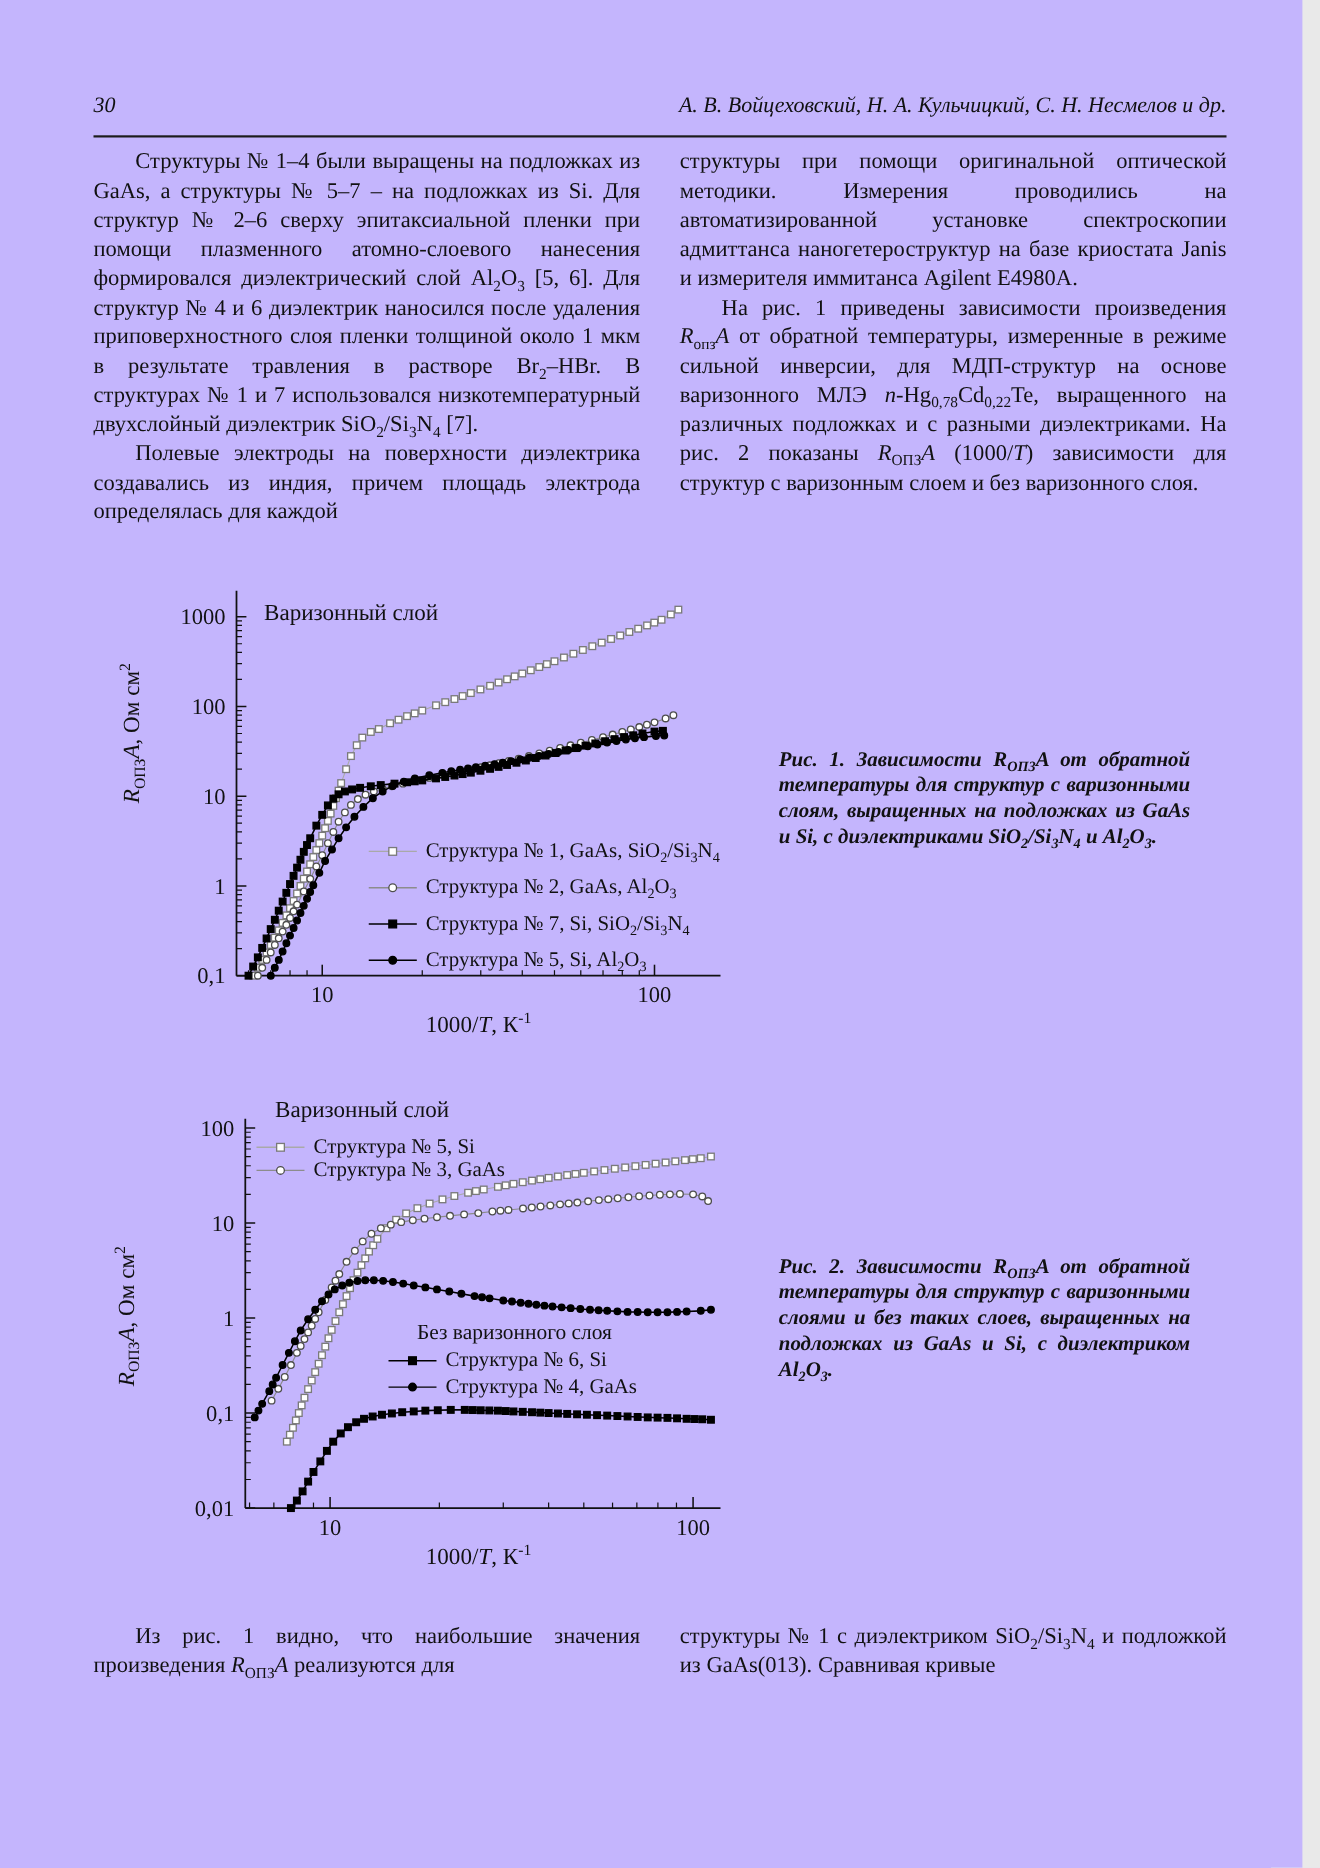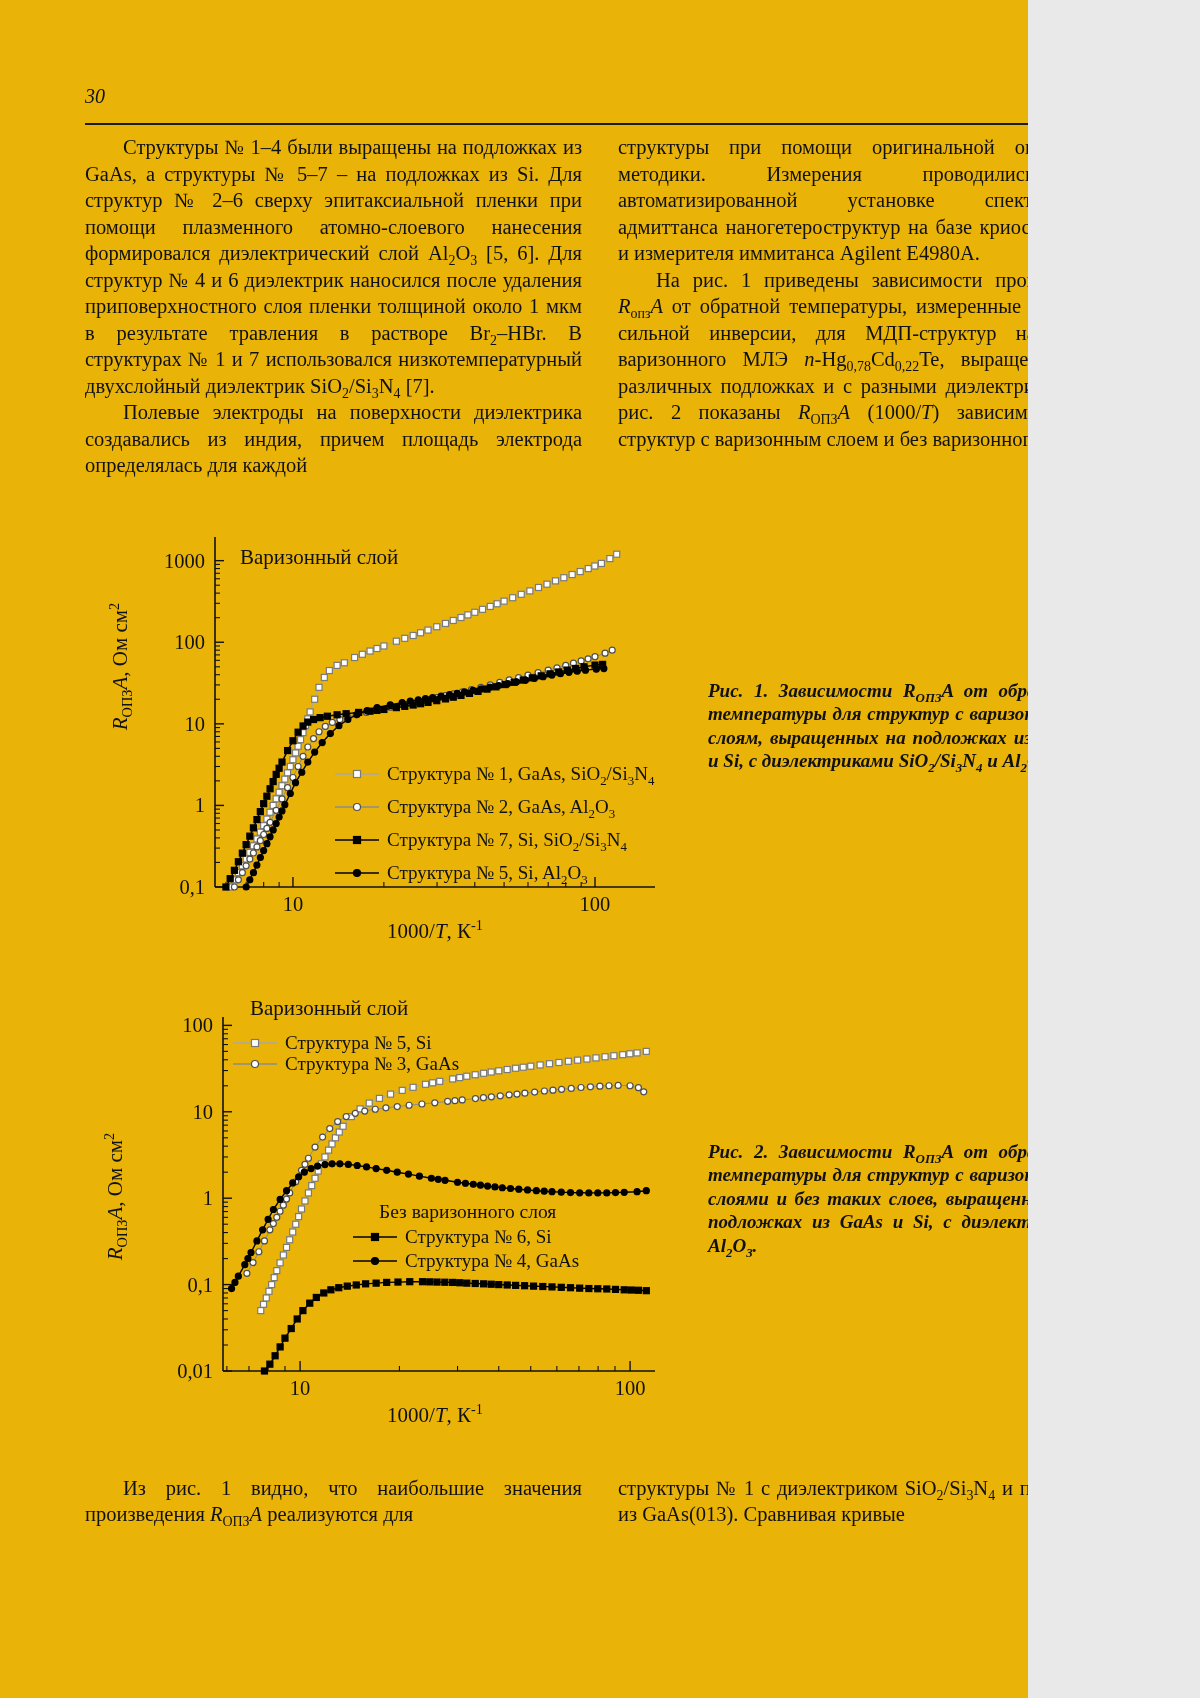--- a/index.html
+++ b/index.html
@@ -1,16 +1,16 @@
 <!DOCTYPE html>
 <html><head>
 <meta charset="utf-8">
 <style>
   html,body{margin:0;padding:0;background:#e9e9e9;}
-  .page{position:relative;width:1028px;height:1698px;background:#eab308;overflow:hidden;
+  .page{position:relative;width:1184px;height:1698px;background:#c4b5fd;overflow:hidden;
         font-family:"Liberation Serif",serif;color:#111;}
   .content{position:absolute;left:85px;top:0;width:1030px;}
   .header{display:flex;justify-content:space-between;align-items:flex-end;
           padding-top:84px;padding-bottom:15px;border-bottom:2px solid #1c1c1c;
           font-style:italic;font-size:20px;line-height:24px;}
   .twocol{display:flex;gap:36px;margin-top:9px;}
   .col{width:502px;text-align:justify;font-size:20.5px;line-height:26.5px;}
   .col p{margin:0;}
   .ind{text-indent:38px;}
   sub{font-size:68%;line-height:0;}
@@ -34,20 +34,21 @@
   .mr9{margin-bottom:9px;}
 </style>
 </head>
 <body>
 
 <div class="page">
   <div class="content">
 
     <div class="header">
       <span>30</span>
+      <span>А. В. Войцеховский, Н. А. Кульчицкий, С. Н. Несмелов и др.</span>
     </div>
 
     <div class="twocol">
       <div class="col">
         <p class="ind">Структуры № 1–4 были выращены на подложках из GaAs, а структуры № 5–7 – на подложках из Si. Для структур № 2–6 сверху эпитаксиальной пленки при помощи плазменного атомно-слоевого нанесения формировался диэлектрический слой Al<sub>2</sub>O<sub>3</sub> [5, 6]. Для структур № 4 и 6 диэлектрик наносился после удаления приповерхностного слоя пленки толщиной около 1 мкм в результате травления в растворе Br<sub>2</sub>–HBr. В структурах № 1 и 7 использовался низкотемпературный двухслойный диэлектрик SiO<sub>2</sub>/Si<sub>3</sub>N<sub>4</sub> [7].</p>
         <p class="ind">Полевые электроды на поверхности диэлектрика создавались из индия, причем площадь электрода определялась для каждой</p>
       </div>
       <div class="col">
         <p>структуры при помощи оригинальной оптической методики. Измерения проводились на автоматизированной установке спектроскопии адмиттанса наногетероструктур на базе криостата Janis и измерителя иммитанса Agilent E4980A.</p>
         <p class="ind">На рис. 1 приведены зависимости произведения <i>R</i><sub>опз</sub><i>A</i> от обратной температуры, измеренные в режиме сильной инверсии, для МДП-структур на основе варизонного МЛЭ <i>n</i>-Hg<sub>0,78</sub>Cd<sub>0,22</sub>Te, выращенного на различных подложках и с разными диэлектриками. На рис. 2 показаны <i>R</i><sub>ОПЗ</sub><i>A</i> (1000/<i>T</i>) зависимости для структур с варизонным слоем и без варизонного слоя.</p>

